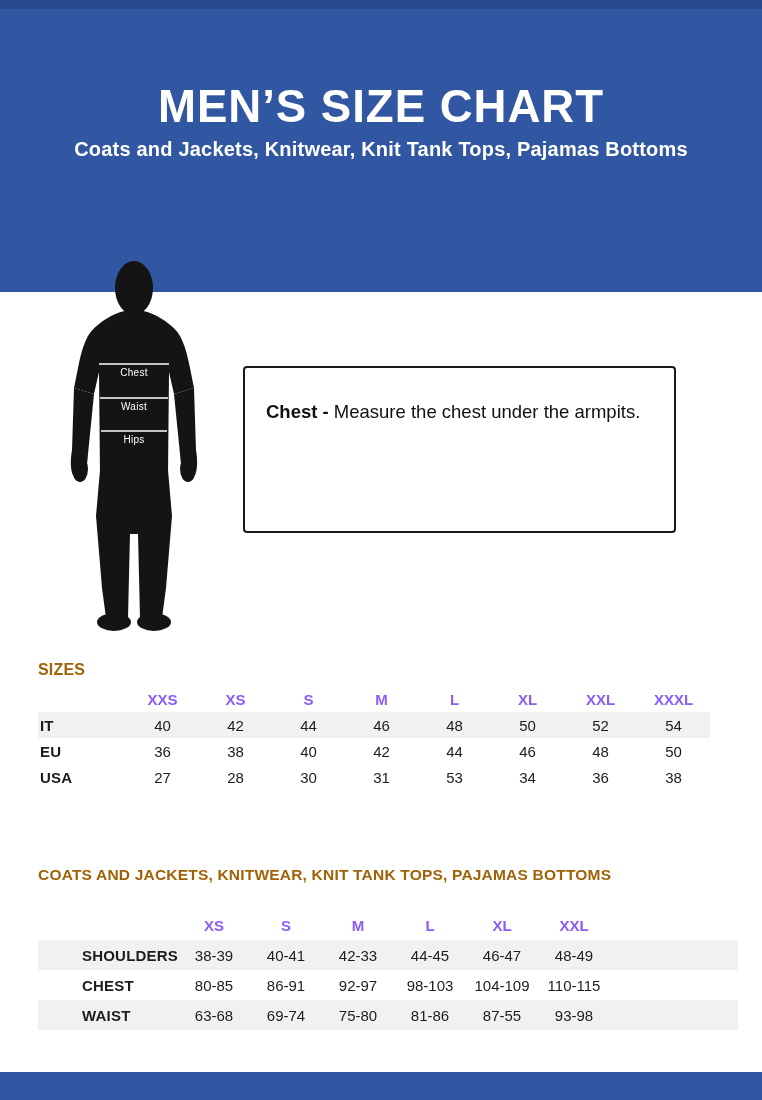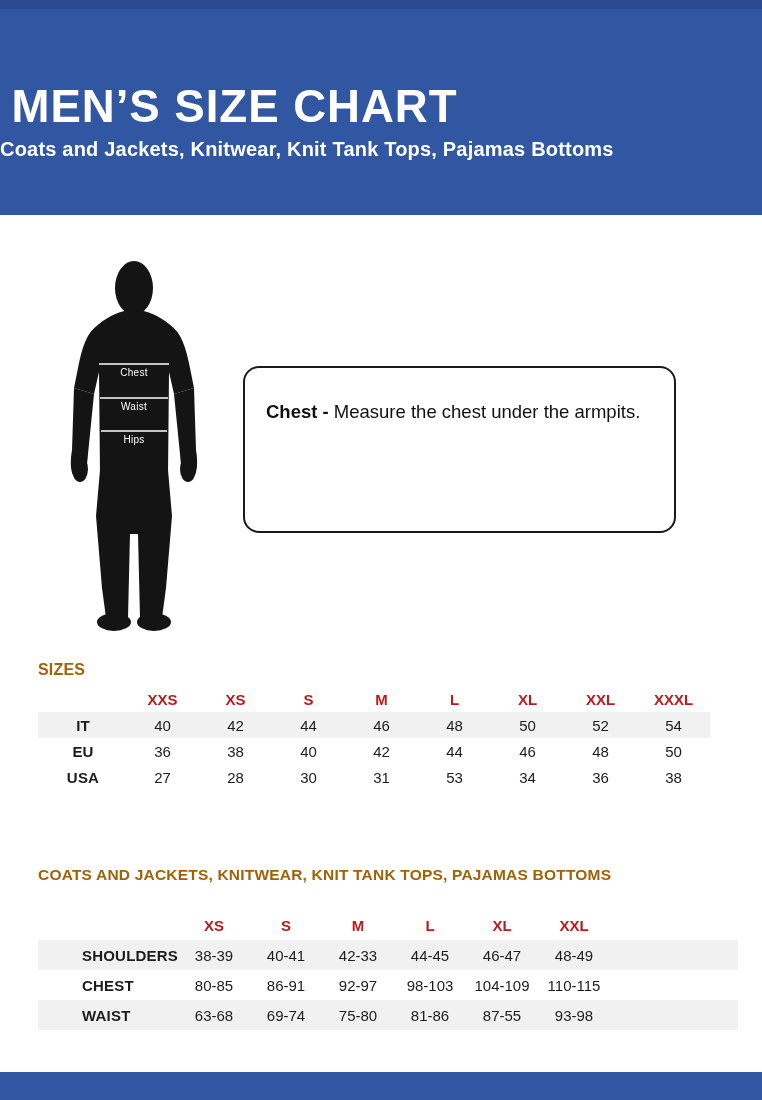--- a/index.html
+++ b/index.html
@@ -3,67 +3,67 @@
 <meta charset="utf-8">
 <style>
   * { margin:0; padding:0; box-sizing:border-box; }
   body { background:#fff; font-family:"Liberation Sans", sans-serif; }
   .page {
     position:relative; width:762px; height:1100px; margin:0 auto;
     background:#ffffff; overflow:hidden; color:#1c1c1c;
   }
   
   .header {
-    position:absolute; top:0; left:0; width:762px; height:215px;
+    position:absolute; top:0; left:0; width:762px; height:292px;
     background:linear-gradient(to bottom, #2a4a90 0px, #2a4a90 9px, #3156a2 9px);
-    color:#ffffff;
+    text-align:center; color:#ffffff;
   }
   .page-title {
     padding-top:80px; font-size:47px; font-weight:bold; letter-spacing:1px;
     line-height:1.1; transform:scaleX(0.97); transform-origin:center;
   }
   .page-subtitle {
     margin-top:6px; font-size:20px; font-weight:bold; letter-spacing:0.2px;
   }
   
   .figure-svg { position:absolute; left:48px; top:256px; width:172px; height:382px; }
   .figure-svg .sil { fill:#141414; }
   .figure-svg line { stroke:#ffffff; stroke-width:1.3; }
   .figure-svg text {
     fill:#ffffff; font-size:10px; font-family:"Liberation Sans", sans-serif;
     text-anchor:middle; letter-spacing:0.3px;
   }
   
   .guide-box {
     position:absolute; left:243px; top:366px; width:433px; height:167px;
-    border:2px solid #1a1a1a; border-radius:16px; background:#fff;
+    border:2px solid #1a1a1a; border-radius:4px; background:#fff;
     padding:25px 18px 15px 21px;
   }
   .guide-item { font-size:18.5px; line-height:37.5px; color:#111; white-space:nowrap; }
   .guide-item b { font-weight:bold; }
   
   .sizes-section  { position:absolute; left:38px; top:661px;  width:672px; }
   .garment-section{ position:absolute; left:38px; top:866px;  width:700px; }
   .section-title  { font-size:16px; font-weight:bold; letter-spacing:0.2px; color:#a16207; }
   .garment-section .section-title { font-size:15.5px; }
   .tbl { width:100%; }
   .sizes-section .tbl   { margin-top:7px; }
   .garment-section .tbl { margin-top:22px; }
   .trow { display:flex; align-items:center; }
   .sizes-section .trow   { height:26px; }
   .garment-section .trow { height:30px; }
   .garment-section .trow.thead { height:34px; align-items:flex-end; padding-bottom:6px; }
   .trow.zebra { background:#f1f1f2; }
   .tlabel { font-weight:bold; font-size:15px; padding-left:2px; letter-spacing:0.2px; }
-  .sizes-section  .tlabel { width:88px;text-align:center; }
+  .sizes-section  .tlabel { width:88px; }
   .garment-section .tlabel { width:140px;padding-left:44px; }
   .tcell { text-align:center; font-size:15px; color:#1c1c1c; }
   .sizes-section  .tcell { flex:1; }
   .garment-section .tcell { width:72px; flex:none; }
-  .thead .tcell { font-weight:bold; color:#b91c1c; }
+  .thead .tcell { font-weight:bold; color:#8b5cf6; }
   
   .footer {
     position:absolute; left:0; bottom:0; width:762px; height:28px;
     background:#3156a2;
   }
 </style>
 </head>
 <body>
 
 <div class="page">

